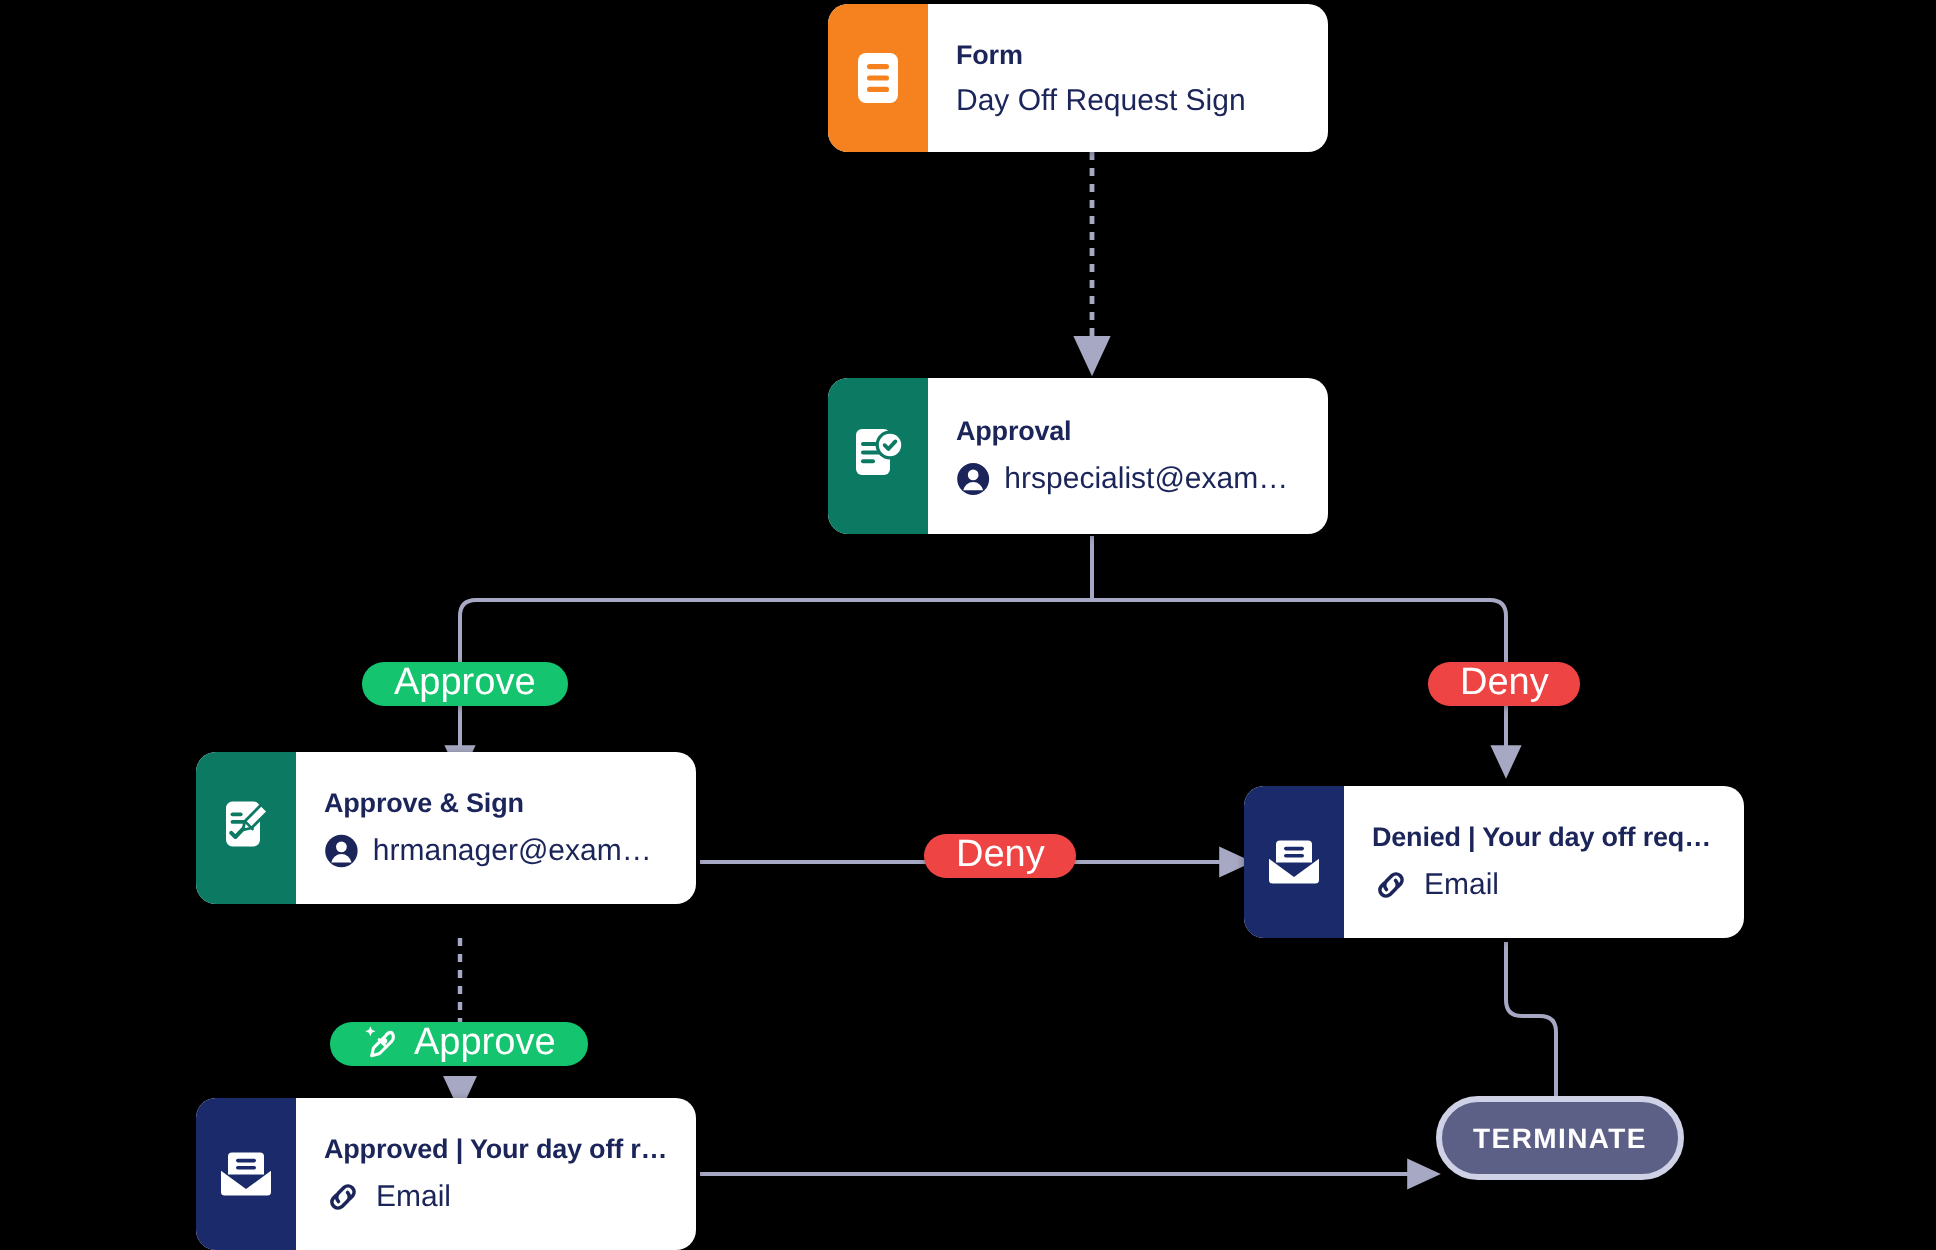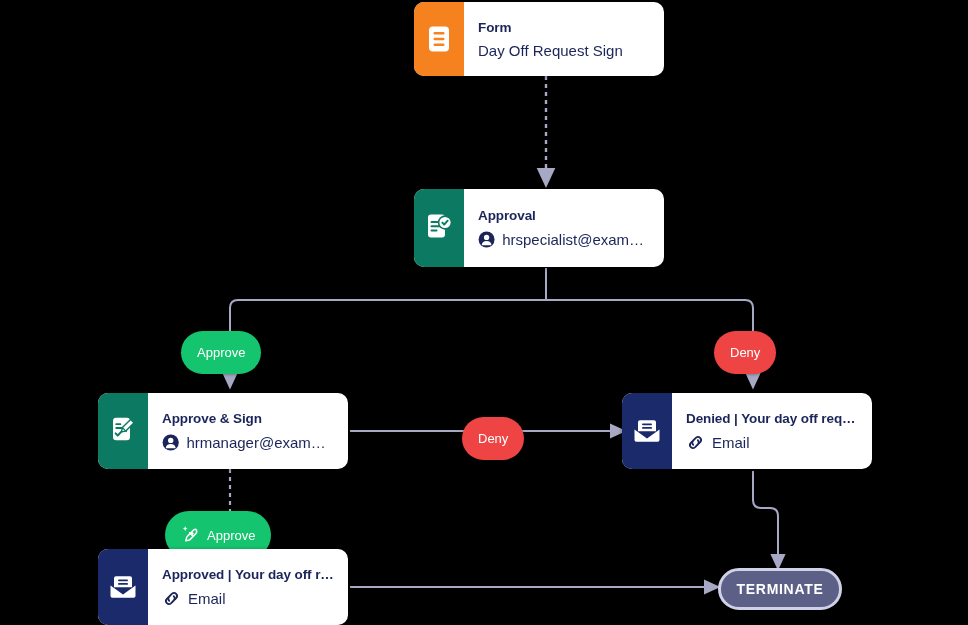--- a/index.html
+++ b/index.html
@@ -24,22 +24,22 @@
         font-size:15px;color:#1b2559;white-space:nowrap;
         overflow:hidden;}
   .node .nsub .stext{overflow:hidden;text-overflow:ellipsis;}
 
   .panel-orange{background:#f5821f;}
   .panel-teal{background:#0c7a63;}
   .panel-navy{background:#1b2a6b;}
 
   
   .pill{position:absolute;display:flex;align-items:center;gap:6px;
-        border-radius:999px;color:#fff;font-size:13px;
-        padding:14px 16px;white-space:nowrap;
+        border-radius:999px;color:#fff;font-size:19px;
+        padding:0 16px;white-space:nowrap;
         box-shadow:0 1px 3px rgba(0,0,0,.3);}
   .pill-approve{background:#14c46e;}
   .pill-deny{background:#ef4444;}
 
   
   .terminate{position:absolute;display:flex;align-items:center;
         justify-content:center;background:#5c5f86;
         border:3px solid #cfd2e6;border-radius:999px;
         color:#fff;font-size:14px;font-weight:bold;
         letter-spacing:.7px;}
@@ -118,21 +118,21 @@
   </div>
 
   <div class="pill pill-approve" style="left:181px;top:331px;">
     <span>Approve</span>
   </div>
 
   <div class="pill pill-deny" style="left:714px;top:331px;">
     <span>Deny</span>
   </div>
 
-  <div class="node" style="left:98px;top:393px;width:250px;height:76px;">
+  <div class="node" style="left:98px;top:376px;width:250px;height:76px;">
     <div class="iconpanel panel-teal">
       <svg width="30" height="30" viewBox="0 0 30 30">
         <path d="M5 5 a3.2 3.2 0 0 1 3.2-3.2 h10.6 a3.2 3.2 0 0 1 3.2 3.2 v16 a3.2 3.2 0 0 1 -3.2 3.2 h-10.6 a3.2 3.2 0 0 1 -3.2 -3.2 z" fill="#fff"></path>
         <rect x="7.3" y="7.2" width="6" height="1.9" rx=".95" fill="#0c7a63"></rect>
         <rect x="7.3" y="11" width="8" height="1.9" rx=".95" fill="#0c7a63"></rect>
         <path d="M7.6 17.4 l2.1 2.1 l4.2 -4.4" stroke="#0c7a63" stroke-width="2" fill="none" stroke-linecap="round" stroke-linejoin="round"></path>
         <path d="M22.6 3.4 l3.4 3.4 l-8.2 8.2 l-4.3 .9 l.9 -4.3 z" fill="#fff" stroke="#0c7a63" stroke-width="1.4" stroke-linejoin="round"></path>
         <path d="M14.4 11.6 l4.3 4.3" stroke="#0c7a63" stroke-width="1.3"></path>
       </svg>
     </div>
@@ -198,17 +198,17 @@
       <div class="nsub">
         <svg width="19" height="19" viewBox="0 0 20 20">
           <path d="M7.6 12.4 a3.2 3.2 0 0 1 0 -4.5 l3 -3 a3.2 3.2 0 0 1 4.5 4.5 l-1.4 1.4" stroke="#1b2559" stroke-width="1.9" fill="none" stroke-linecap="round"></path>
           <path d="M12.4 7.6 a3.2 3.2 0 0 1 0 4.5 l-3 3 a3.2 3.2 0 0 1 -4.5 -4.5 l1.4 -1.4" stroke="#1b2559" stroke-width="1.9" fill="none" stroke-linecap="round"></path>
         </svg>
         <span class="stext">Email</span>
       </div>
     </div>
   </div>
 
-  <div class="terminate" style="left:718px;top:568px;width:118px;height:36px;">
+  <div class="terminate" style="left:718px;top:548px;width:118px;height:36px;">
     <span>TERMINATE</span>
   </div>
 
 </div>
 
 </body></html>

